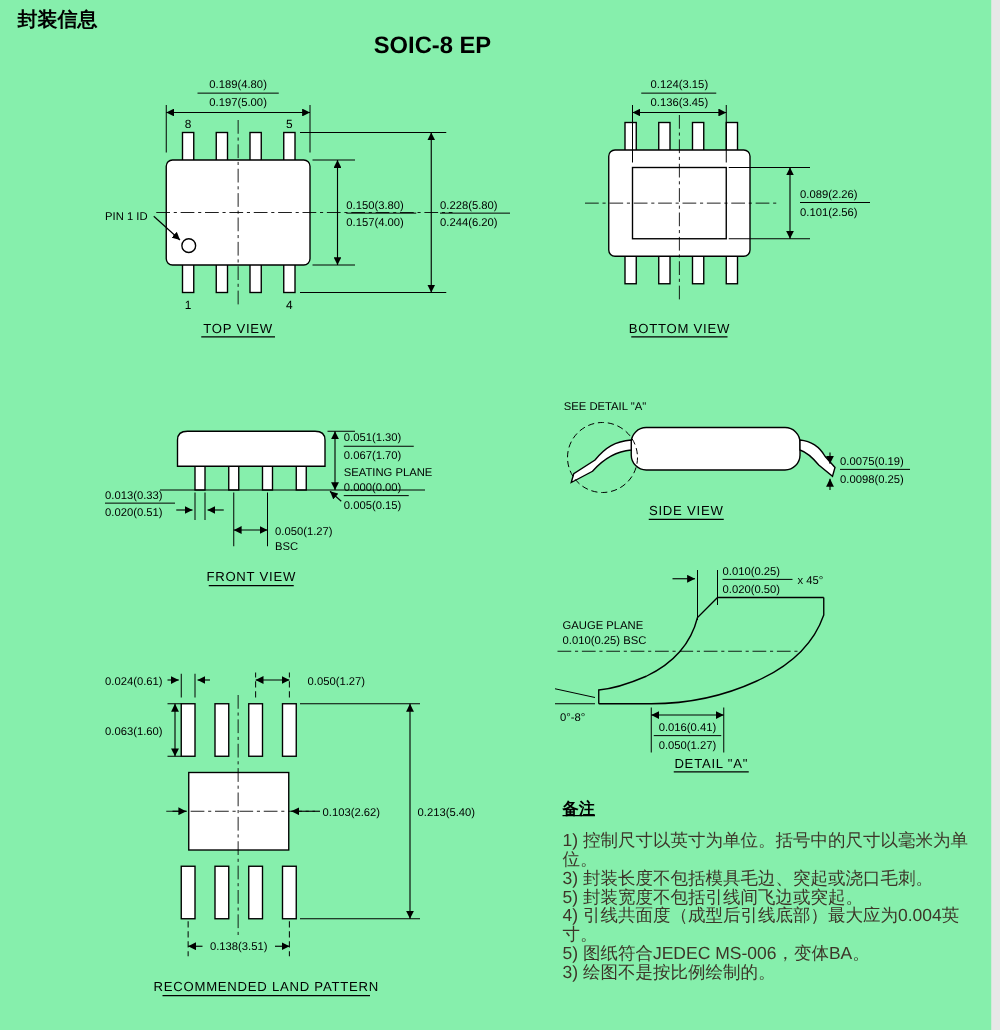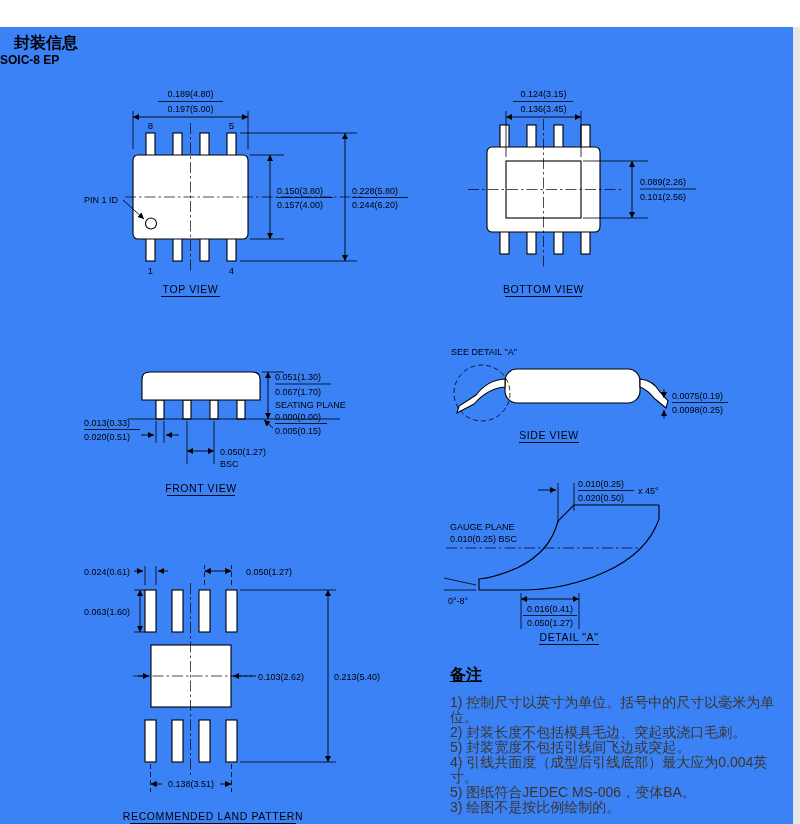--- a/index.html
+++ b/index.html
@@ -1,32 +1,32 @@
 <!DOCTYPE html>
 <html><head>
 <meta charset="utf-8">
 <style>
   * { margin:0; padding:0; box-sizing:border-box; }
   html,body { width:800px; height:824px; }
   body { background:#ffffff; font-family:"Liberation Sans", sans-serif; position:relative; overflow:hidden; }
-  .page { position:absolute; inset:0; background:#3b82f6;margin-top:27px; }
+  .page { position:absolute; inset:0; background:#86efac; }
   .h-title { position:absolute; left:14px; top:6px; font-size:16px; font-weight:bold; color:#000; }
-  .h-sub { position:absolute; left:0; top:26px; width:692px; font-size:12px; font-weight:bold; color:#000; }
+  .h-sub { position:absolute; left:0; top:26px; width:692px; text-align:center; font-size:19px; font-weight:bold; color:#000; }
   svg.diagram { position:absolute; left:0; top:0; }
   .ln  { fill:#ffffff; stroke:#000; stroke-width:1.1; }
   .ln2 { fill:none; stroke:#000; stroke-width:1.1; }
   .thin{ fill:none; stroke:#000; stroke-width:0.8; }
   .dim { fill:none; stroke:#000; stroke-width:0.9; }
   .cl  { fill:none; stroke:#000; stroke-width:0.7; stroke-dasharray:11 3 2.5 3; }
   .dash{ fill:none; stroke:#000; stroke-width:0.8; stroke-dasharray:5 3; }
   svg text { font-family:"Liberation Sans", sans-serif; font-size:9px; fill:#000; }
   svg text.vl { font-size:10.5px; letter-spacing:0.6px; }
   svg text.pn { font-size:9.5px; }
   .notes { position:absolute; left:450px; top:638px; width:342px; }
-  .notes h3 { font-size:16px; font-weight:bold; text-decoration:underline; margin-bottom:9px; color:#000; }
+  .notes h3 { font-size:13px; font-weight:bold; text-decoration:underline; margin-bottom:9px; color:#000; }
   .notes .note { font-size:14px; color:#3d3528; line-height:15px; }
   .edge { position:absolute; right:0; top:0; width:7px; height:824px; background:#e7e7e7; }
 </style>
 </head>
 <body>
 
 <div class="page">
 
   <div class="h-title">封装信息</div>
   <div class="h-sub">SOIC-8 EP</div>
@@ -251,21 +251,21 @@
       <text x="334" y="653" text-anchor="start">0.213(5.40)</text>
       <text x="191" y="760" text-anchor="middle">0.138(3.51)</text>
       <text class="vl" x="213" y="793" text-anchor="middle">RECOMMENDED LAND PATTERN</text>
       <line class="dim" x1="130" y1="796.5" x2="296" y2="796.5"></line>
     </g>
   </svg>
 
   <div class="notes">
     <h3>备注</h3>
     <div class="note">1) 控制尺寸以英寸为单位。括号中的尺寸以毫米为单位。</div>
-    <div class="note">2) 封装长度不包括模具毛边、突起或浇口毛刺。</div>
+    <div class="note">3) 封装长度不包括模具毛边、突起或浇口毛刺。</div>
     <div class="note">5) 封装宽度不包括引线间飞边或突起。</div>
     <div class="note">4) 引线共面度（成型后引线底部）最大应为0.004英寸。</div>
     <div class="note">5) 图纸符合JEDEC MS-006，变体BA。</div>
     <div class="note">3) 绘图不是按比例绘制的。</div>
   </div>
 
   <div class="edge"></div>
 </div>
 
 </body></html>

